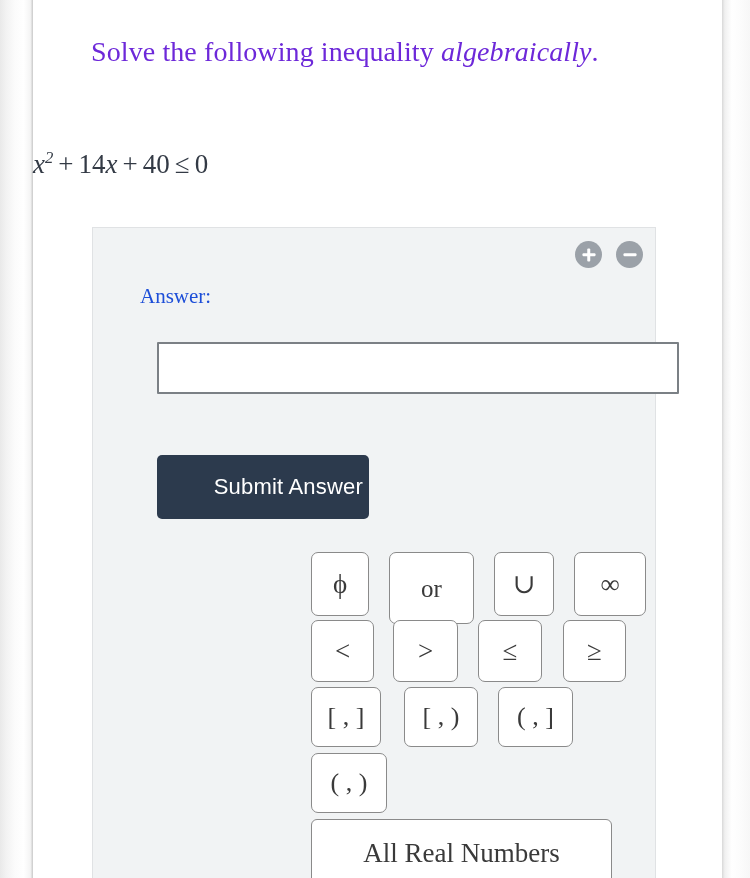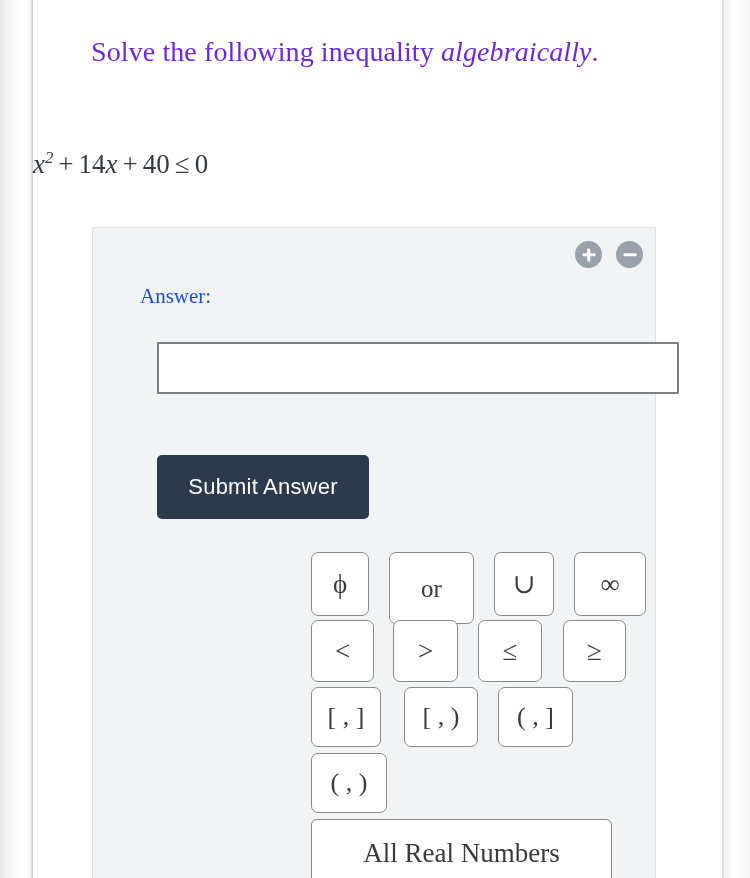--- a/index.html
+++ b/index.html
@@ -167,20 +167,21 @@
     width: 212px;
     height: 64px;
     background: #2c3a4d;
     color: #ffffff;
     border: none;
     border-radius: 5px;
     font-family: "Liberation Sans", "DejaVu Sans", sans-serif;
     font-size: 22px;
     letter-spacing: 0.2px;
     cursor: pointer;
+    text-align: right;
   }
 
   
   #keypad {
     position: absolute;
     left: 0;
     top: 0;
     width: 564px;
     height: 651px;
     pointer-events: none;

